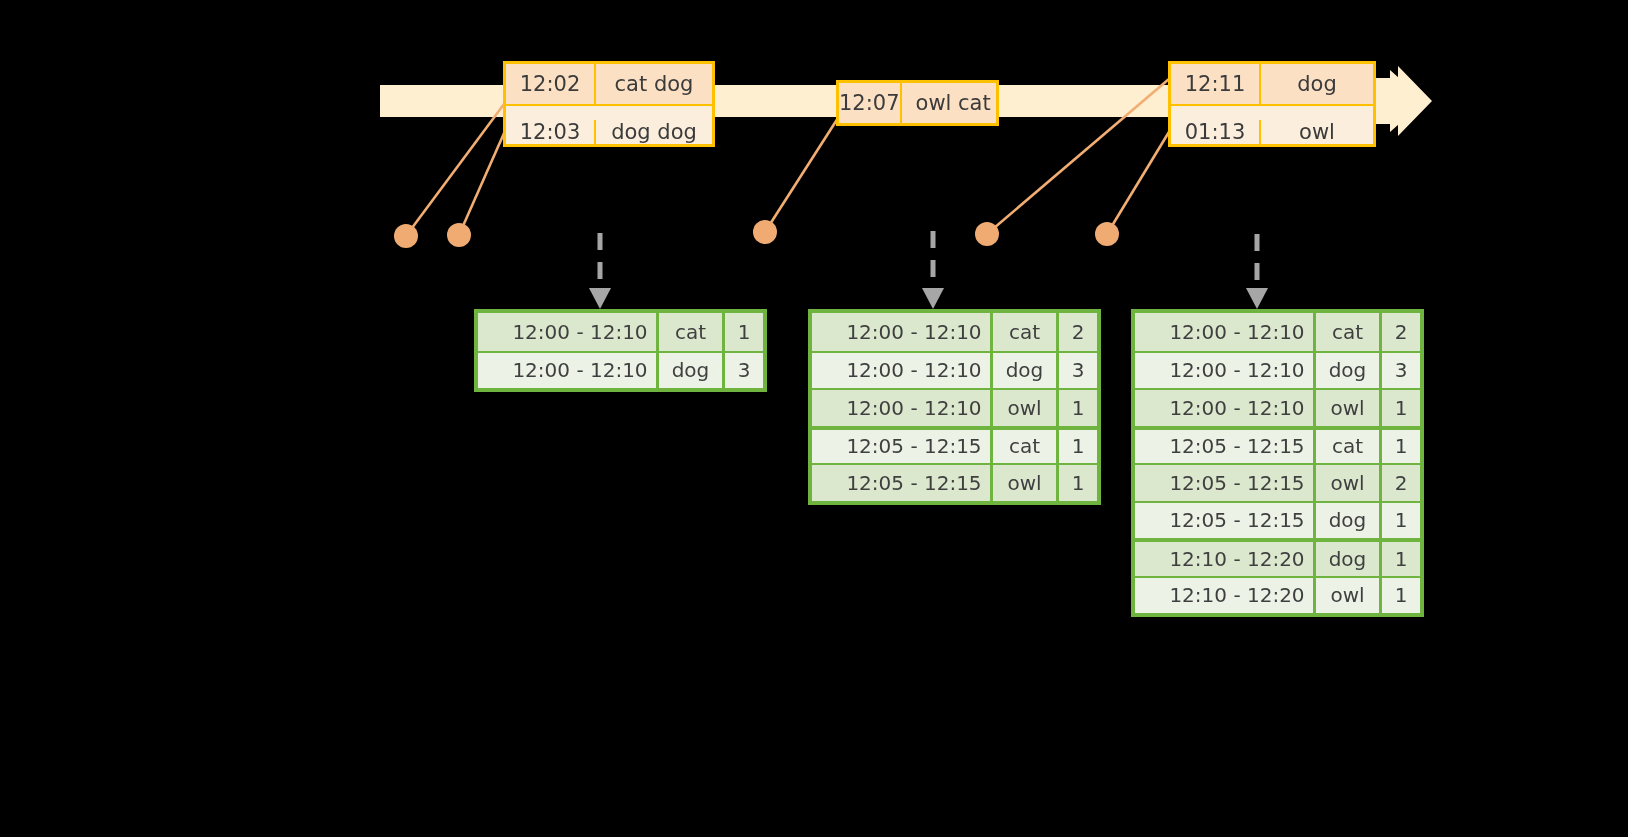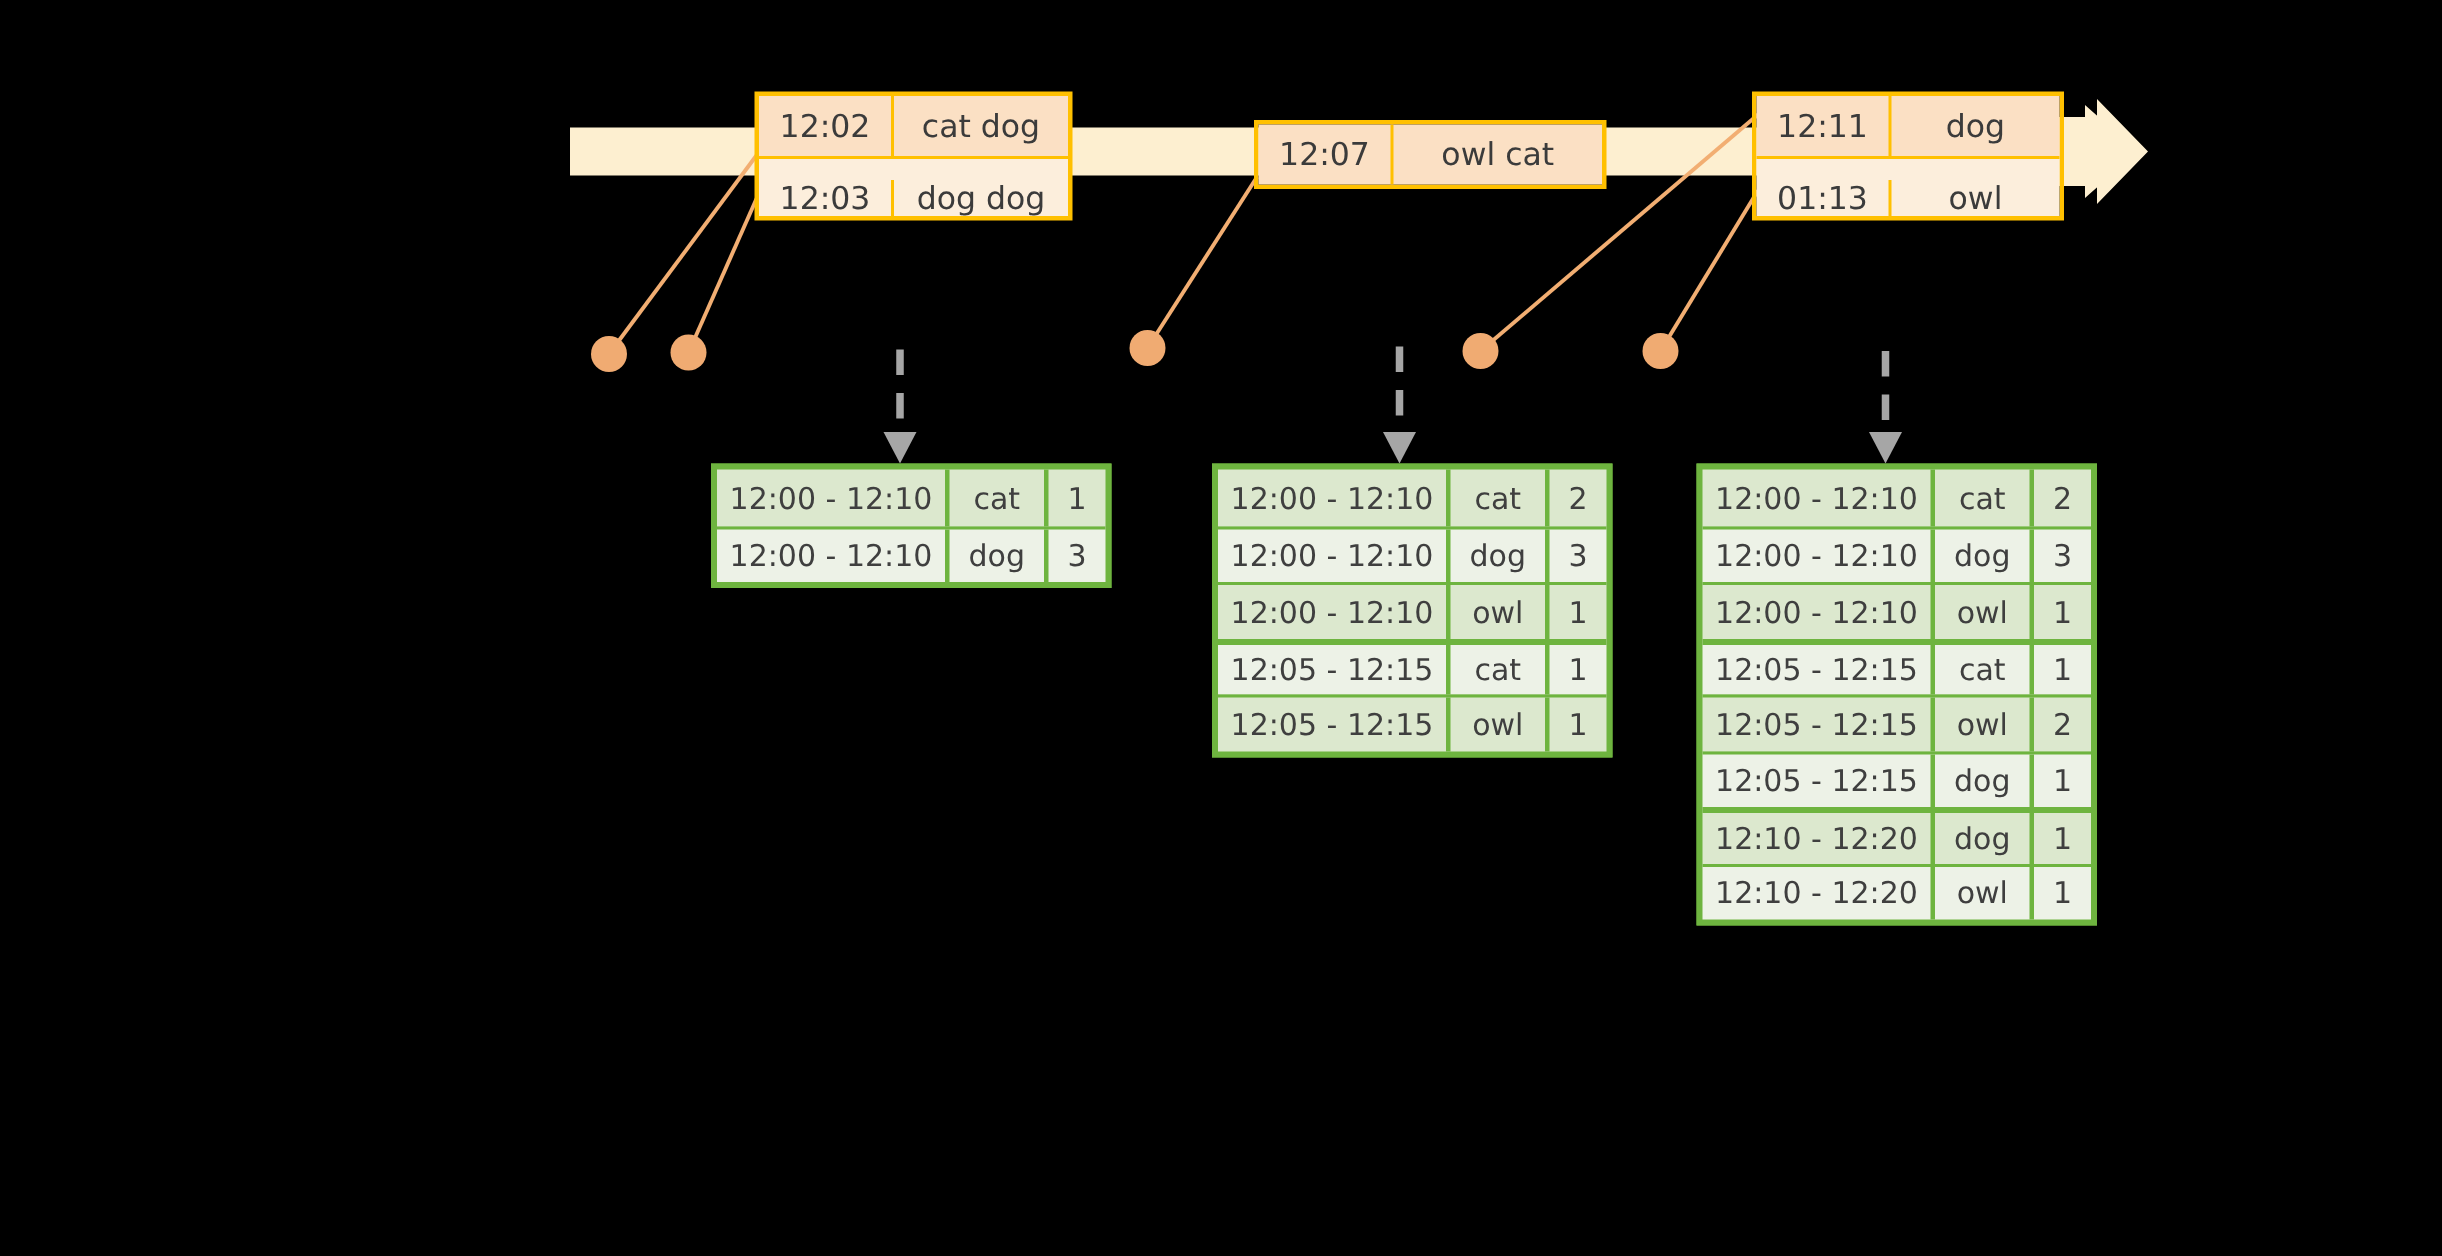--- a/index.html
+++ b/index.html
@@ -14,21 +14,21 @@
   .evt-row.alt{background:#FCEEDC;align-items:flex-end;}
   .evt-row.first{background:#FBE0C4;}
   .evt-row + .evt-row{border-top:2px solid #FFC000;}
   .evt-time{width:88px;display:flex;align-items:center;justify-content:center;
             border-right:2px solid #FFC000;font-size:21px;color:#3b3b3b;}
   .evt-words{flex:1;display:flex;align-items:center;justify-content:center;
              font-size:21px;color:#3b3b3b;padding:0 14px;white-space:nowrap;}
 
   
   .res-table{position:absolute;border:4px solid #6EB43F;box-sizing:border-box;background:#6EB43F;}
-  .res-row{display:flex;height:37.5px;box-sizing:border-box;}
+  .res-row{display:flex;height:37.5px;box-sizing:border-box;padding-left:26px;}
   .res-row.shade{background:#DCE8CE;}
   .res-row.plain{background:#EDF2E7;}
   .res-cell{display:flex;align-items:center;justify-content:center;
             font-size:20px;color:#3f3f3f;box-sizing:border-box;}
   .c-win{width:155px;border-right:3px solid #6EB43F;}
   .c-word{width:66px;border-right:3px solid #6EB43F;}
   .c-cnt{width:38px;}
   .grp-sep{border-top:4px solid #6EB43F;}
   .row-gap{border-top:2px solid #6EB43F;}
 </style>
@@ -80,21 +80,21 @@
     <div class="evt-row first">
       <div class="evt-time">12:02</div>
       <div class="evt-words">cat dog</div>
     </div>
     <div class="evt-row alt">
       <div class="evt-time">12:03</div>
       <div class="evt-words">dog dog</div>
     </div>
   </div>
 
-  <div class="evt-group" style="left:836px;top:80px;width:235px;">
+  <div class="evt-group" style="left:836px;top:80px;width:163px;">
     <div class="evt-row first">
       <div class="evt-time">12:07</div>
       <div class="evt-words">owl cat</div>
     </div>
   </div>
 
   <div class="evt-group" style="left:1168px;top:61px;width:208px;">
     <div class="evt-row first">
       <div class="evt-time">12:11</div>
       <div class="evt-words">dog</div>

